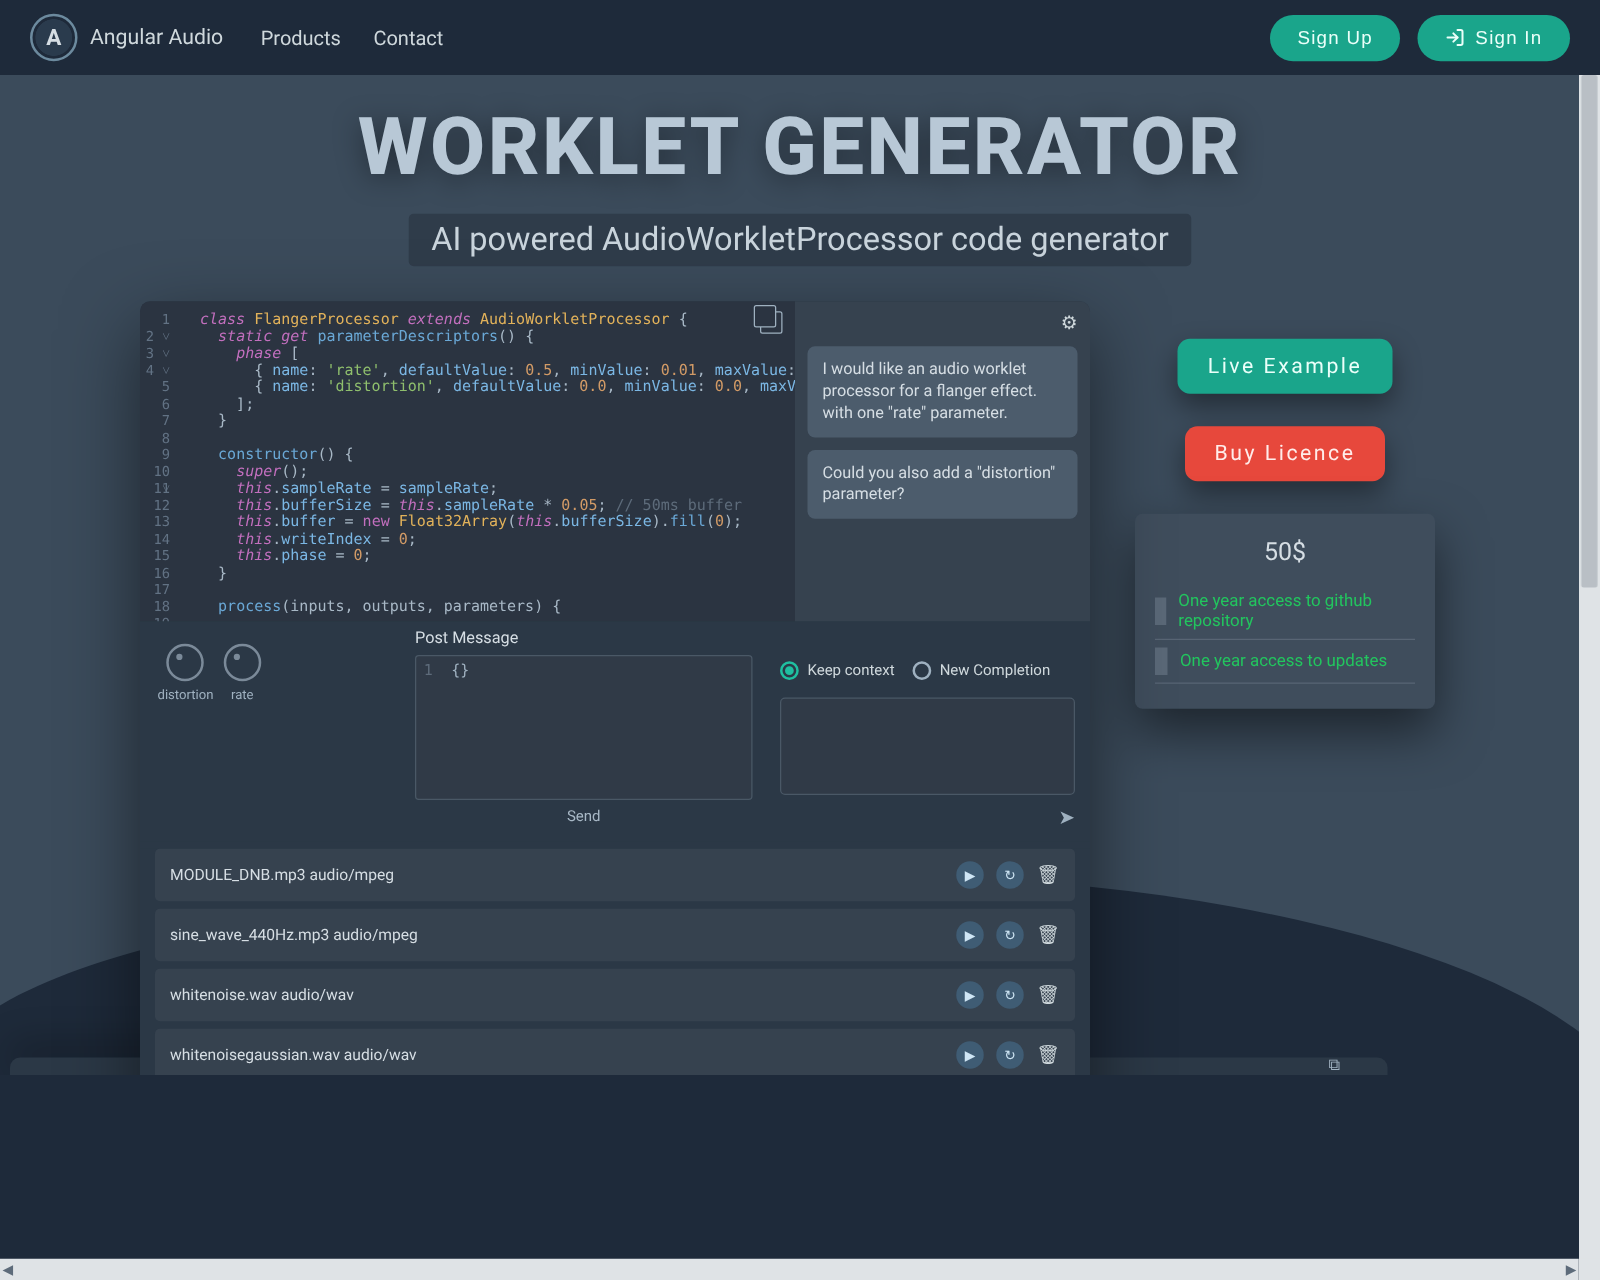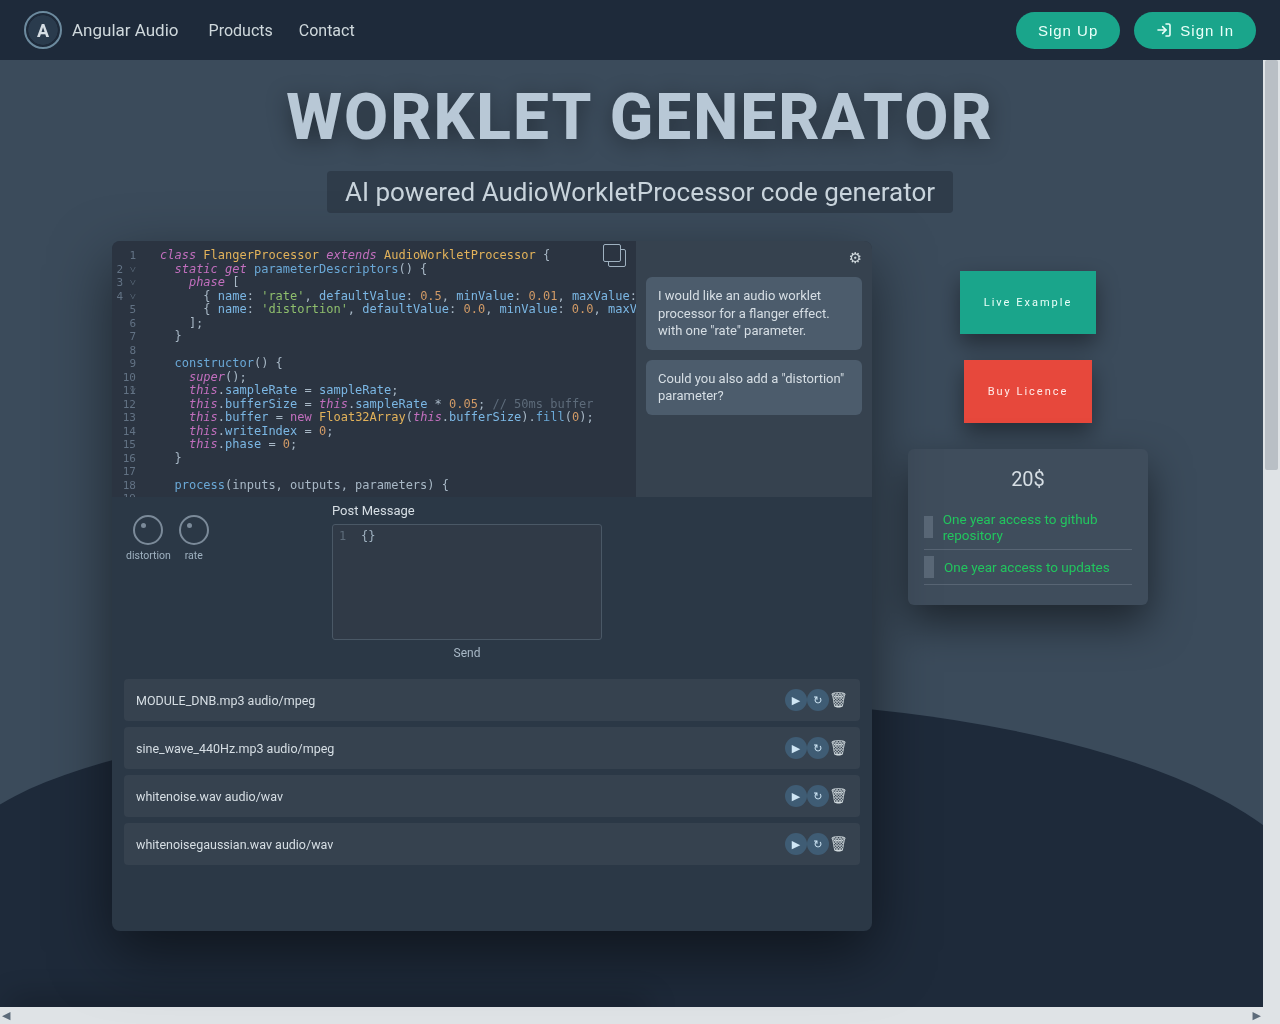--- a/index.html
+++ b/index.html
@@ -33,21 +33,21 @@
   .btn {
     border: none; cursor: pointer; border-radius: 22px;
     padding: 10px 22px; font-size: 15px; letter-spacing: 1px;
     display: inline-flex; align-items: center; gap: 8px;
   }
   .btn-teal { background: #1aa58b; color: #eafff9; }
   .btn + .btn { margin-left: 14px; }
 
   
   .hero {
-    position: relative; height: 964px;
+    position: relative; height: 800px;
     background: #3b4b5b;
     overflow: auto;
   }
   .wave {
     position: absolute; left: -40px; right: -40px; top: 640px; height: 380px;
     background: #1e2a3a;
     border-top-left-radius: 55% 160px;
     border-top-right-radius: 48% 220px;
     z-index: 0;
   }
@@ -71,21 +71,21 @@
     background: #2b3846;
     border-radius: 8px;
     box-shadow: 0 22px 60px rgba(0,0,0,.5);
     position: relative; overflow: hidden;
     margin-left: 72px;
   }
 
   
   .side { width: 240px; display: flex; flex-direction: column; gap: 26px; align-items: center; padding-top: 30px; }
   .pill {
-    padding: 25px 24px; border-radius: 0; letter-spacing: 2px; font-size: 11px;
+    padding: 12px 24px; border-radius: 10px; letter-spacing: 2px; font-size: 17px;
     cursor: pointer; box-shadow: 0 10px 22px rgba(0,0,0,.4);
   }
   .pill-teal { background: #1aa58b; color: #eafff9; }
   .pill-red  { background: #e7483c; color: #ffecea; }
   .price-card {
     width: 240px; background: #3f4d5c; border-radius: 6px;
     box-shadow: 0 18px 40px rgba(0,0,0,.5);
     padding: 18px 16px 20px;
   }
   .price { text-align: center; font-size: 20px; color: #d6dee4; margin-bottom: 14px; }
@@ -178,21 +178,21 @@
   }
   .radio.off { border-color: #9fb1c0; }
   .prompt-box {
     height: 84px; background: #303a47; border: 1px solid #4a5866; border-radius: 4px; margin-top: 4px;
   }
   .send-arrow { align-self: flex-end; margin-top: 8px; color: #9fb1c0; font-size: 16px; cursor: pointer; }
 
   
   .files { background: #2b3846; }
   .file-row {
-    display: flex; align-items: center; 
+    display: flex; align-items: center; gap: 10px;
     margin: 6px 12px; padding: 10px 12px;
     background: #36424f; border-radius: 4px; font-size: 12.5px; color: #d6dee4;
   }
   .file-row .spacer { flex: 1; }
   .icon-btn {
     width: 22px; height: 22px; border-radius: 50%; background: #3f5c74;
     display: inline-flex; align-items: center; justify-content: center;
     color: #cfe6f5; cursor: pointer; font-size: 11px;
   }
   .trash { cursor: pointer; color: #cfd8dc; font-size: 15px; }
@@ -323,20 +323,34 @@
 
           <div class="post-pane">
             <div class="post-title">Post Message</div>
             <div class="msg-box">
               <span class="ln">1</span>
               <span class="cb">{}</span>
             </div>
             <div class="send-label">Send</div>
           </div>
 
+          <div class="ctx-pane">
+            <div class="radio-row">
+              <span>
+                <span class="radio on"></span>
+                <span>Keep context</span>
+              </span>
+              <span>
+                <span class="radio off"></span>
+                <span>New Completion</span>
+              </span>
+            </div>
+            <div class="prompt-box"></div>
+            <div class="send-arrow">➤</div>
+          </div>
         </div>
 
         <div class="files" id="filelist">
             <div class="file-row">
               <span>MODULE_DNB.mp3 audio/mpeg</span>
        <span class="spacer"></span>
        <span class="icon-btn">▶</span>
        <span class="icon-btn">↻</span>
        <span class="trash">🗑</span>
             </div>
@@ -361,21 +375,21 @@
        <span class="icon-btn">↻</span>
        <span class="trash">🗑</span>
             </div>
           </div>
       </div>
 
       <div class="side">
         <div class="pill pill-teal">Live Example</div>
         <div class="pill pill-red">Buy Licence</div>
         <div class="price-card">
-          <div class="price">20$</div>
+          <div class="price">50$</div>
           <div class="feat">
             <div class="fb"></div>
             <span>One year access to github repository</span>
           </div>
           <div class="feat">
             <div class="fb"></div>
             <span>One year access to updates</span>
           </div>
         </div>
       </div>

